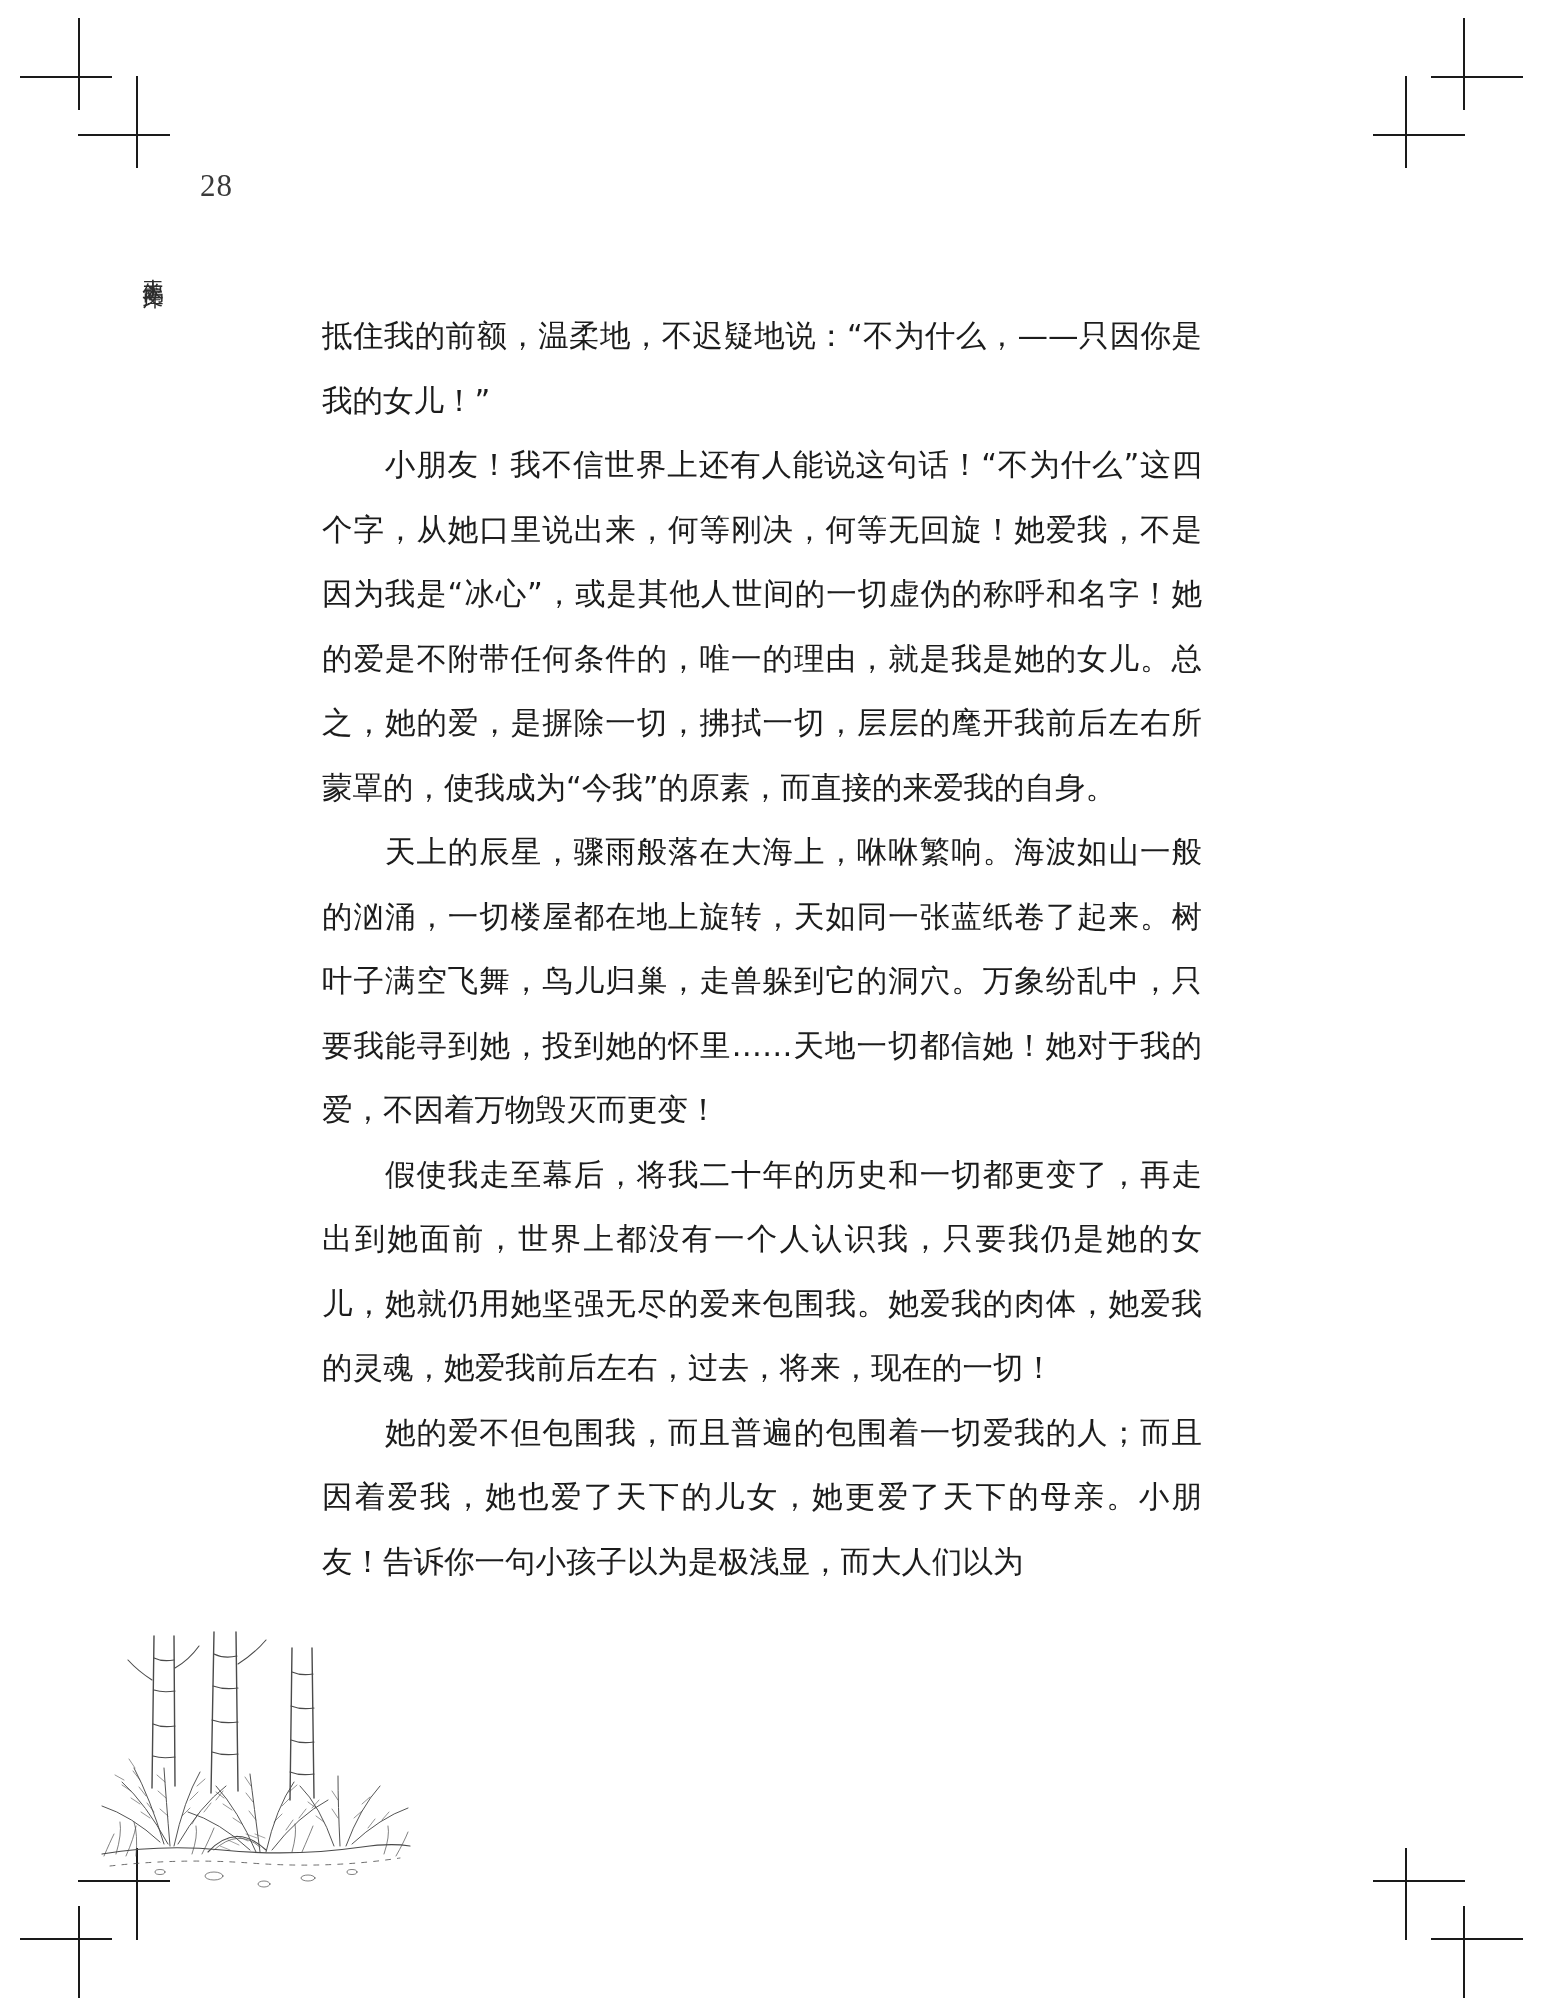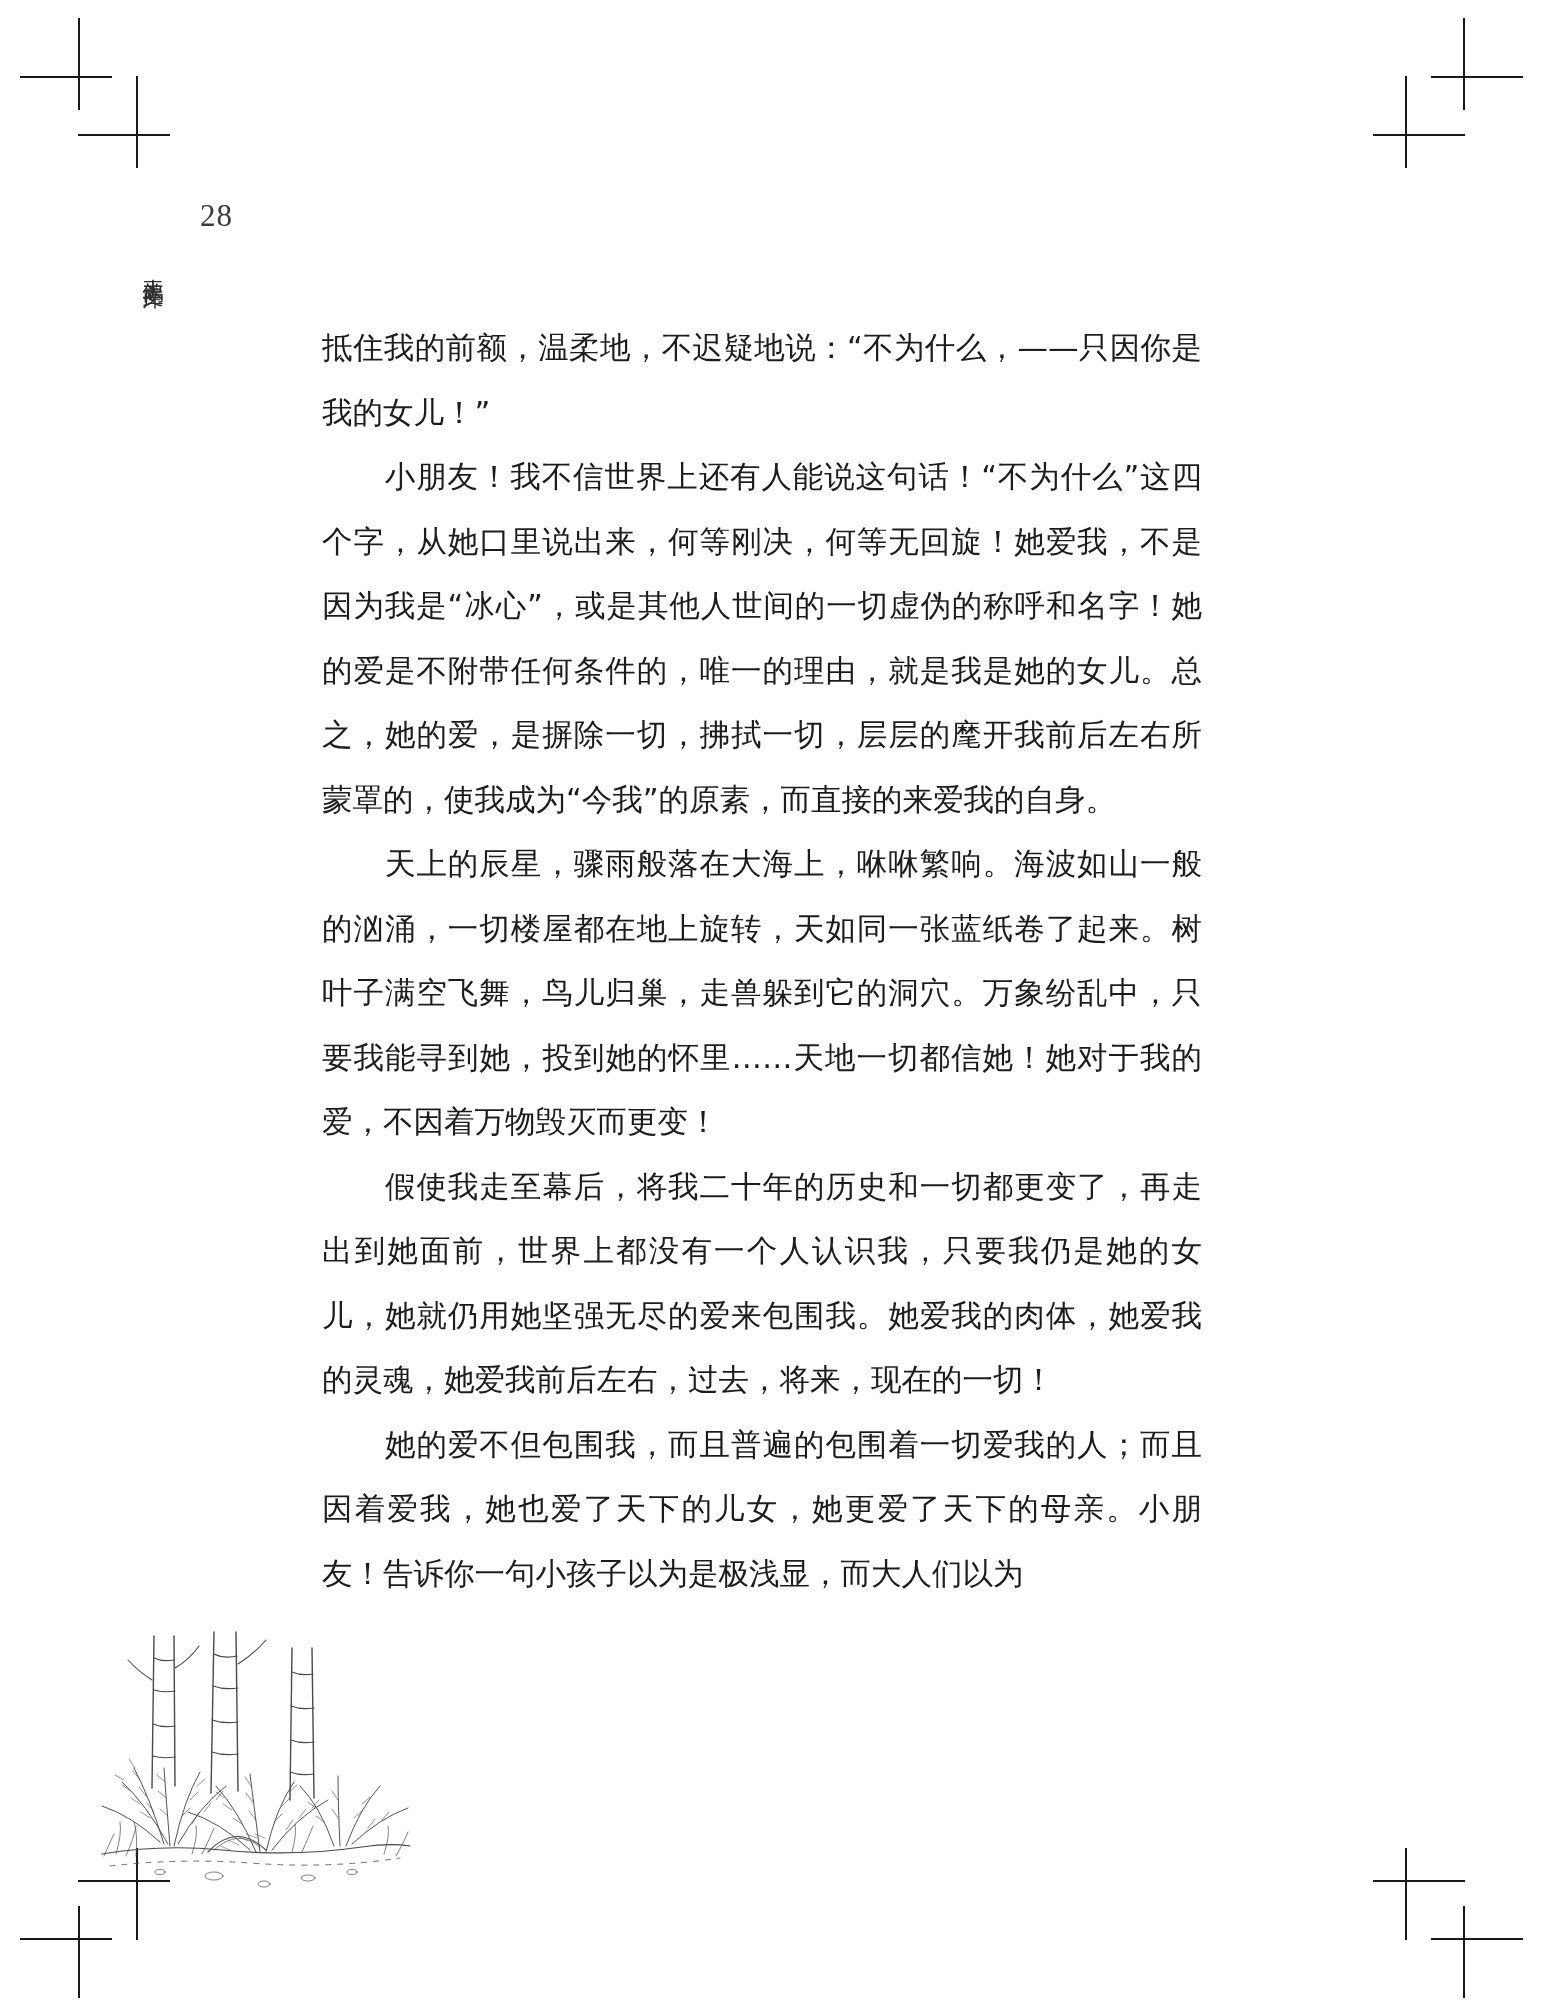--- a/index.html
+++ b/index.html
@@ -56,21 +56,21 @@
 
   .crop-tl { left: 20px;  top: 18px; }
   .crop-tr { right: 20px; top: 18px; }
   .crop-bl { left: 20px;  bottom: 18px; }
   .crop-br { right: 20px; bottom: 18px; }
 
   
   .folio {
     position: absolute;
     left: 200px;
-    top: 198px;
+    top: 168px;
     font-family: "Liberation Serif", "DejaVu Serif", serif;
     font-size: 31px;
     color: #3a3a3a;
     letter-spacing: 1px;
   }
 
   
   .series-imprint {
     position: absolute;
     left: 139px;
@@ -82,21 +82,21 @@
     line-height: 1.28;
     color: #2c2c2c;
     letter-spacing: 2px;
     white-space: nowrap;
   }
 
   
   .textblock {
     position: absolute;
     left: 322px;
-    top: 316px;
+    top: 304px;
     width: 880px;
   }
   .para {
     margin: 0 0 0 0;
     font-family: "DejaVu Sans", sans-serif;
     font-size: 30.5px;
     line-height: 64.5px;
     color: #1c1c1c;
     letter-spacing: 0px;
     text-align: justify;

